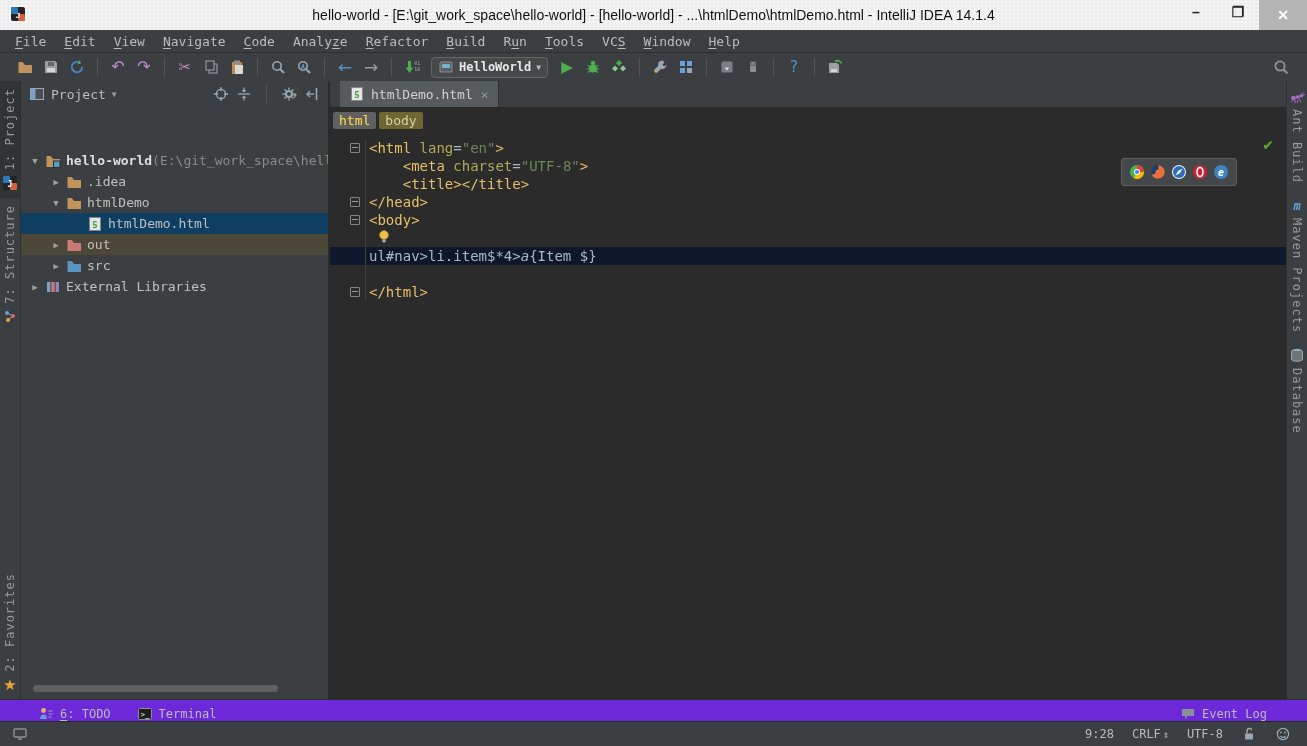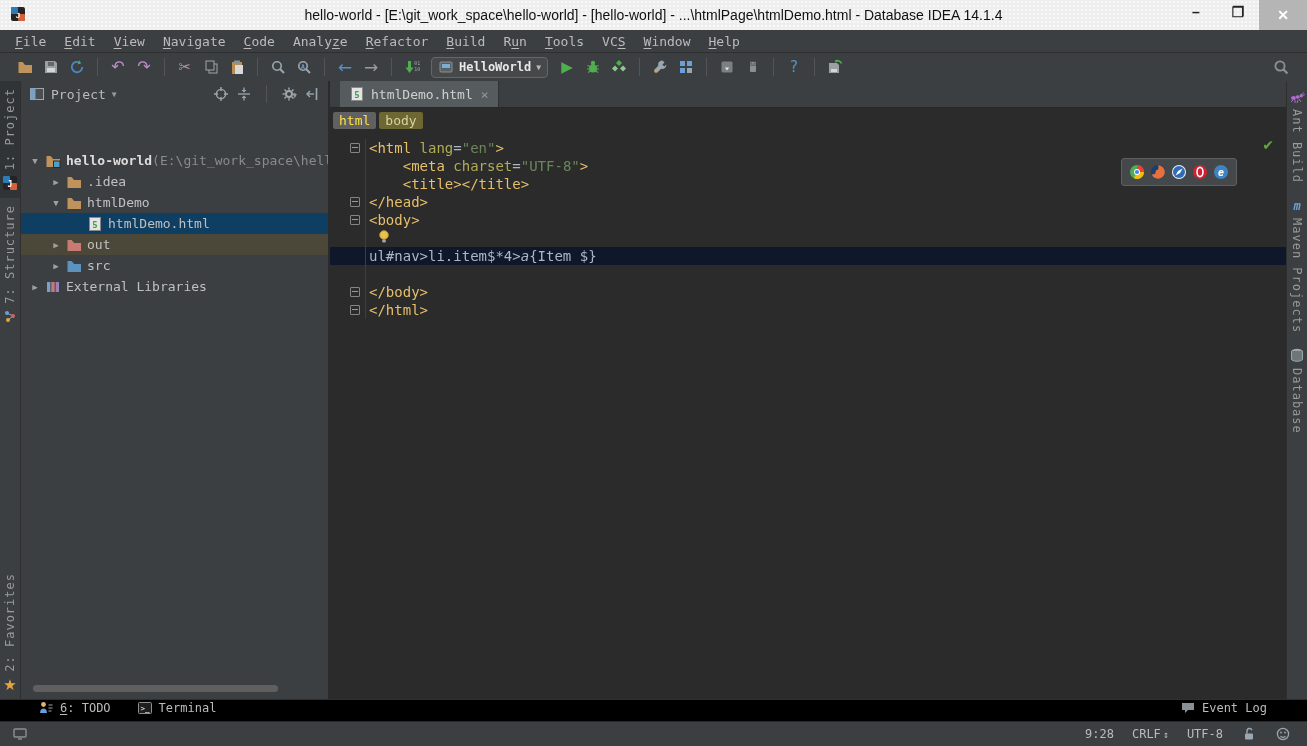--- a/index.html
+++ b/index.html
@@ -72,43 +72,43 @@
   .tok.tag{color:#e8bf6a;}
   .tok.attr{color:#b0ab57;}
   .tok.str{color:#6a8759;}
   .tok.plain{color:#a9b7c6;}
   .tok.em{color:#a9b7c6;font-style:italic;}
   .bulbwrap{margin-left:7px;}
   .okcheck{position:absolute;top:56px;right:12px;color:#5dab31;font-family:"DejaVu Sans",sans-serif;font-size:14px;}
   .bpopup{position:absolute;top:77px;left:791px;height:26px;background:#45484a;border:1px solid #5e5e5e;border-radius:3px;
      display:flex;align-items:center;gap:5px;padding:0 7px;}
   
-  .twbar{position:absolute;bottom:24px;left:0;right:0;height:22px;background:#000000;border-top:1px solid #2f2f2f;
-     display:flex;align-items:flex-start;padding:0 14px 0 38px;font-size:12px;}
+  .twbar{position:absolute;bottom:24px;left:0;right:0;height:22px;background:#6d28d9;border-top:1px solid #2f2f2f;
+     display:flex;align-items:flex-end;padding:0 14px 0 38px;font-size:12px;}
   .twitem{display:flex;align-items:center;gap:6px;margin-right:26px;color:#bbb;}
   .tw-right{margin-left:auto;display:flex;align-items:center;gap:6px;margin-right:26px;}
   .statusbar{position:absolute;bottom:0;left:0;right:0;height:24px;background:#3c3f41;border-top:1px solid #282828;
      display:flex;align-items:center;padding:0 12px;font-size:12px;}
   .sb-right{margin-left:auto;display:flex;align-items:center;gap:18px;margin-right:4px;}
   .sb-it{display:flex;align-items:center;gap:2px;color:#bbb;}
   .updown{font-size:10px;}
 </style>
 </head>
 <body>
 
 <div class="app">
 
   <div class="titlebar">
     <span class="tb-logo" id="tb-logo"><svg width="16" height="16" viewBox="0 0 16 16">
           <rect x="1" y="1" width="14" height="14" rx="2" fill="#242426"></rect>
           <rect x="1" y="1" width="7" height="7" rx="1" fill="#2d7cba"></rect>
           <rect x="8" y="8" width="7" height="7" rx="1" fill="#d2613c"></rect>
           <text x="8" y="12" font-size="8" fill="#fff" text-anchor="middle" font-weight="bold">J</text>
         </svg></span>
-    <div class="tb-title">hello-world - [E:\git_work_space\hello-world] - [hello-world] - ...\htmlPage\htmlDemo.html - Database IDEA 14.1.4</div>
+    <div class="tb-title">hello-world - [E:\git_work_space\hello-world] - [hello-world] - ...\htmlDemo\htmlDemo.html - IntelliJ IDEA 14.1.4</div>
     <div class="winbtns">
       <span class="wbtn">–</span>
       <span class="wbtn">❐</span>
       <span class="wbtn close">✕</span>
     </div>
   </div>
 
   <div class="menubar" id="menubar">
       <div class="mitem"><u>F</u>ile</div>
       <div class="mitem"><u>E</u>dit</div>
@@ -561,28 +561,20 @@
           </div>
           <div class="cl">
             <span class="gut"></span>
             <span class="ct"></span>
           </div>
           <div class="cl">
             <span class="gut">
               <span class="fold"></span>
             </span>
             <span class="ct">
-              <span class="tok tag">&lt;/body&gt;</span>
-            </span>
-          </div>
-          <div class="cl">
-            <span class="gut">
-              <span class="fold"></span>
-            </span>
-            <span class="ct">
               <span class="tok tag">&lt;/html&gt;</span>
             </span>
           </div>
         </div>
       <span class="okcheck">✔</span>
       <div class="bpopup" id="bpopup">
           <span><span class="ic">
               <svg width="16" height="16" viewBox="0 0 16 16">
                 <circle cx="8" cy="8" r="7" fill="#4caf50"></circle>
                 <path d="M8 1a7 7 0 0 1 7 7H8z" fill="#ea4335"></path>

